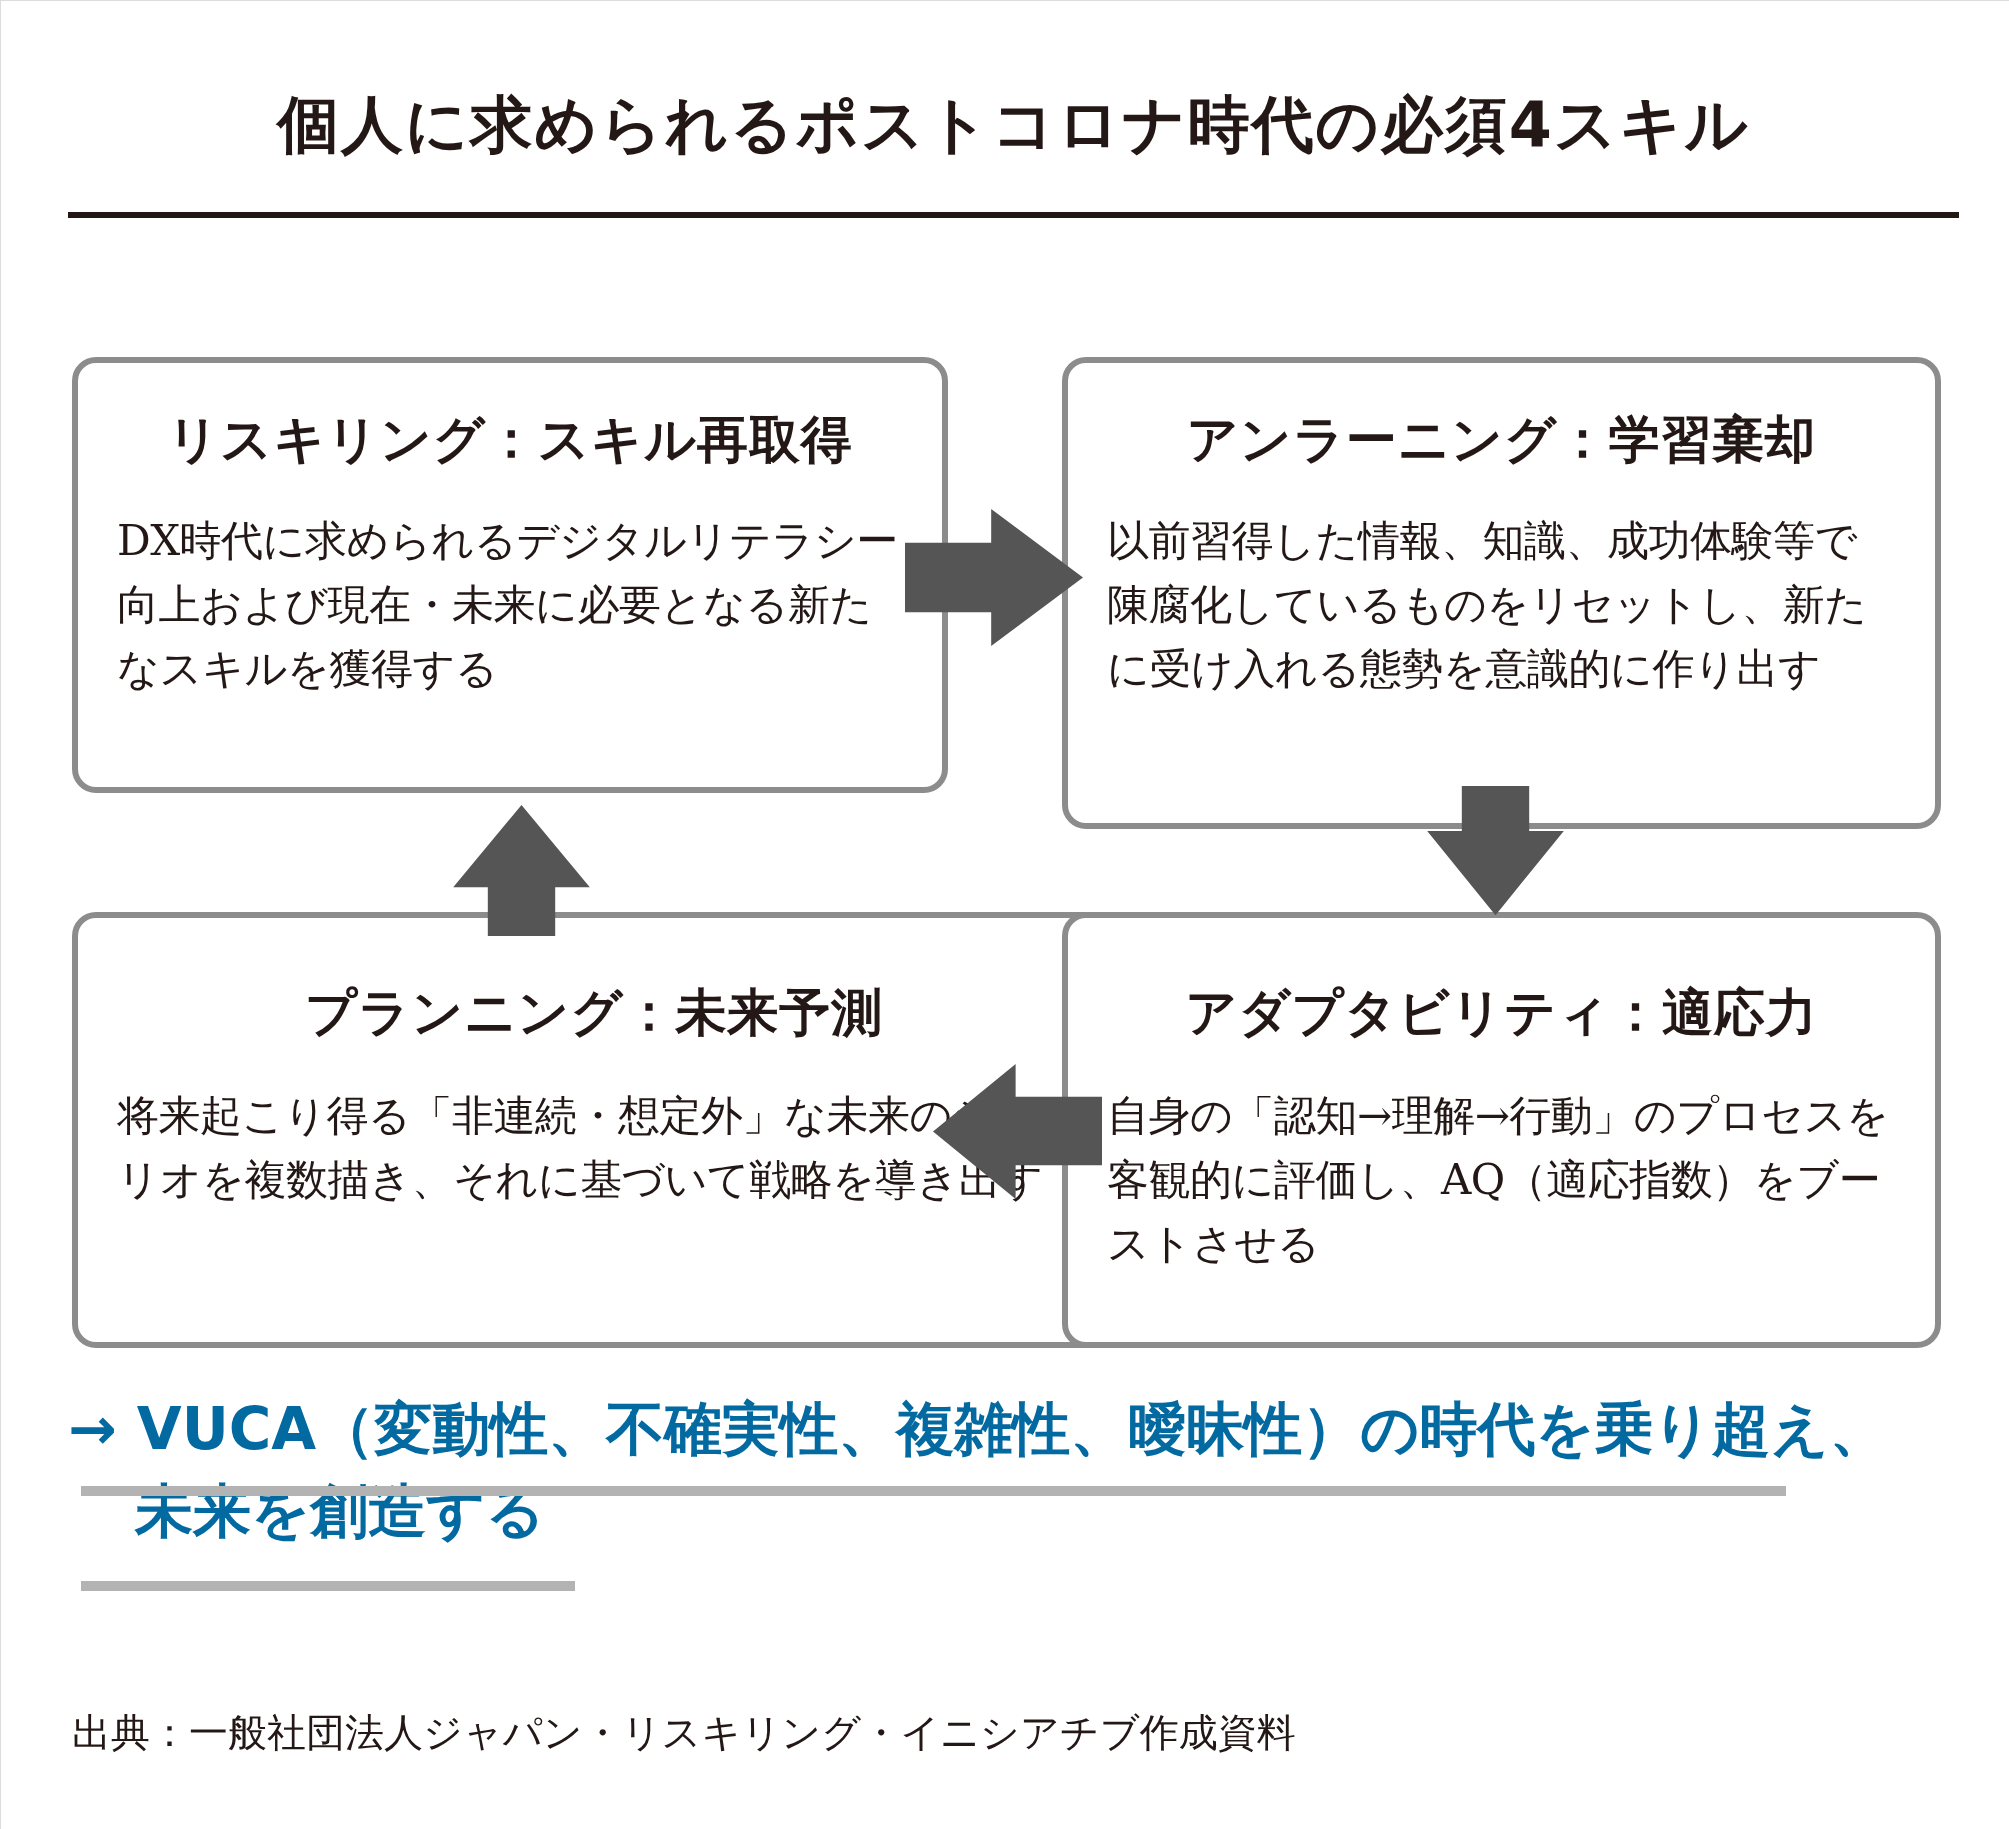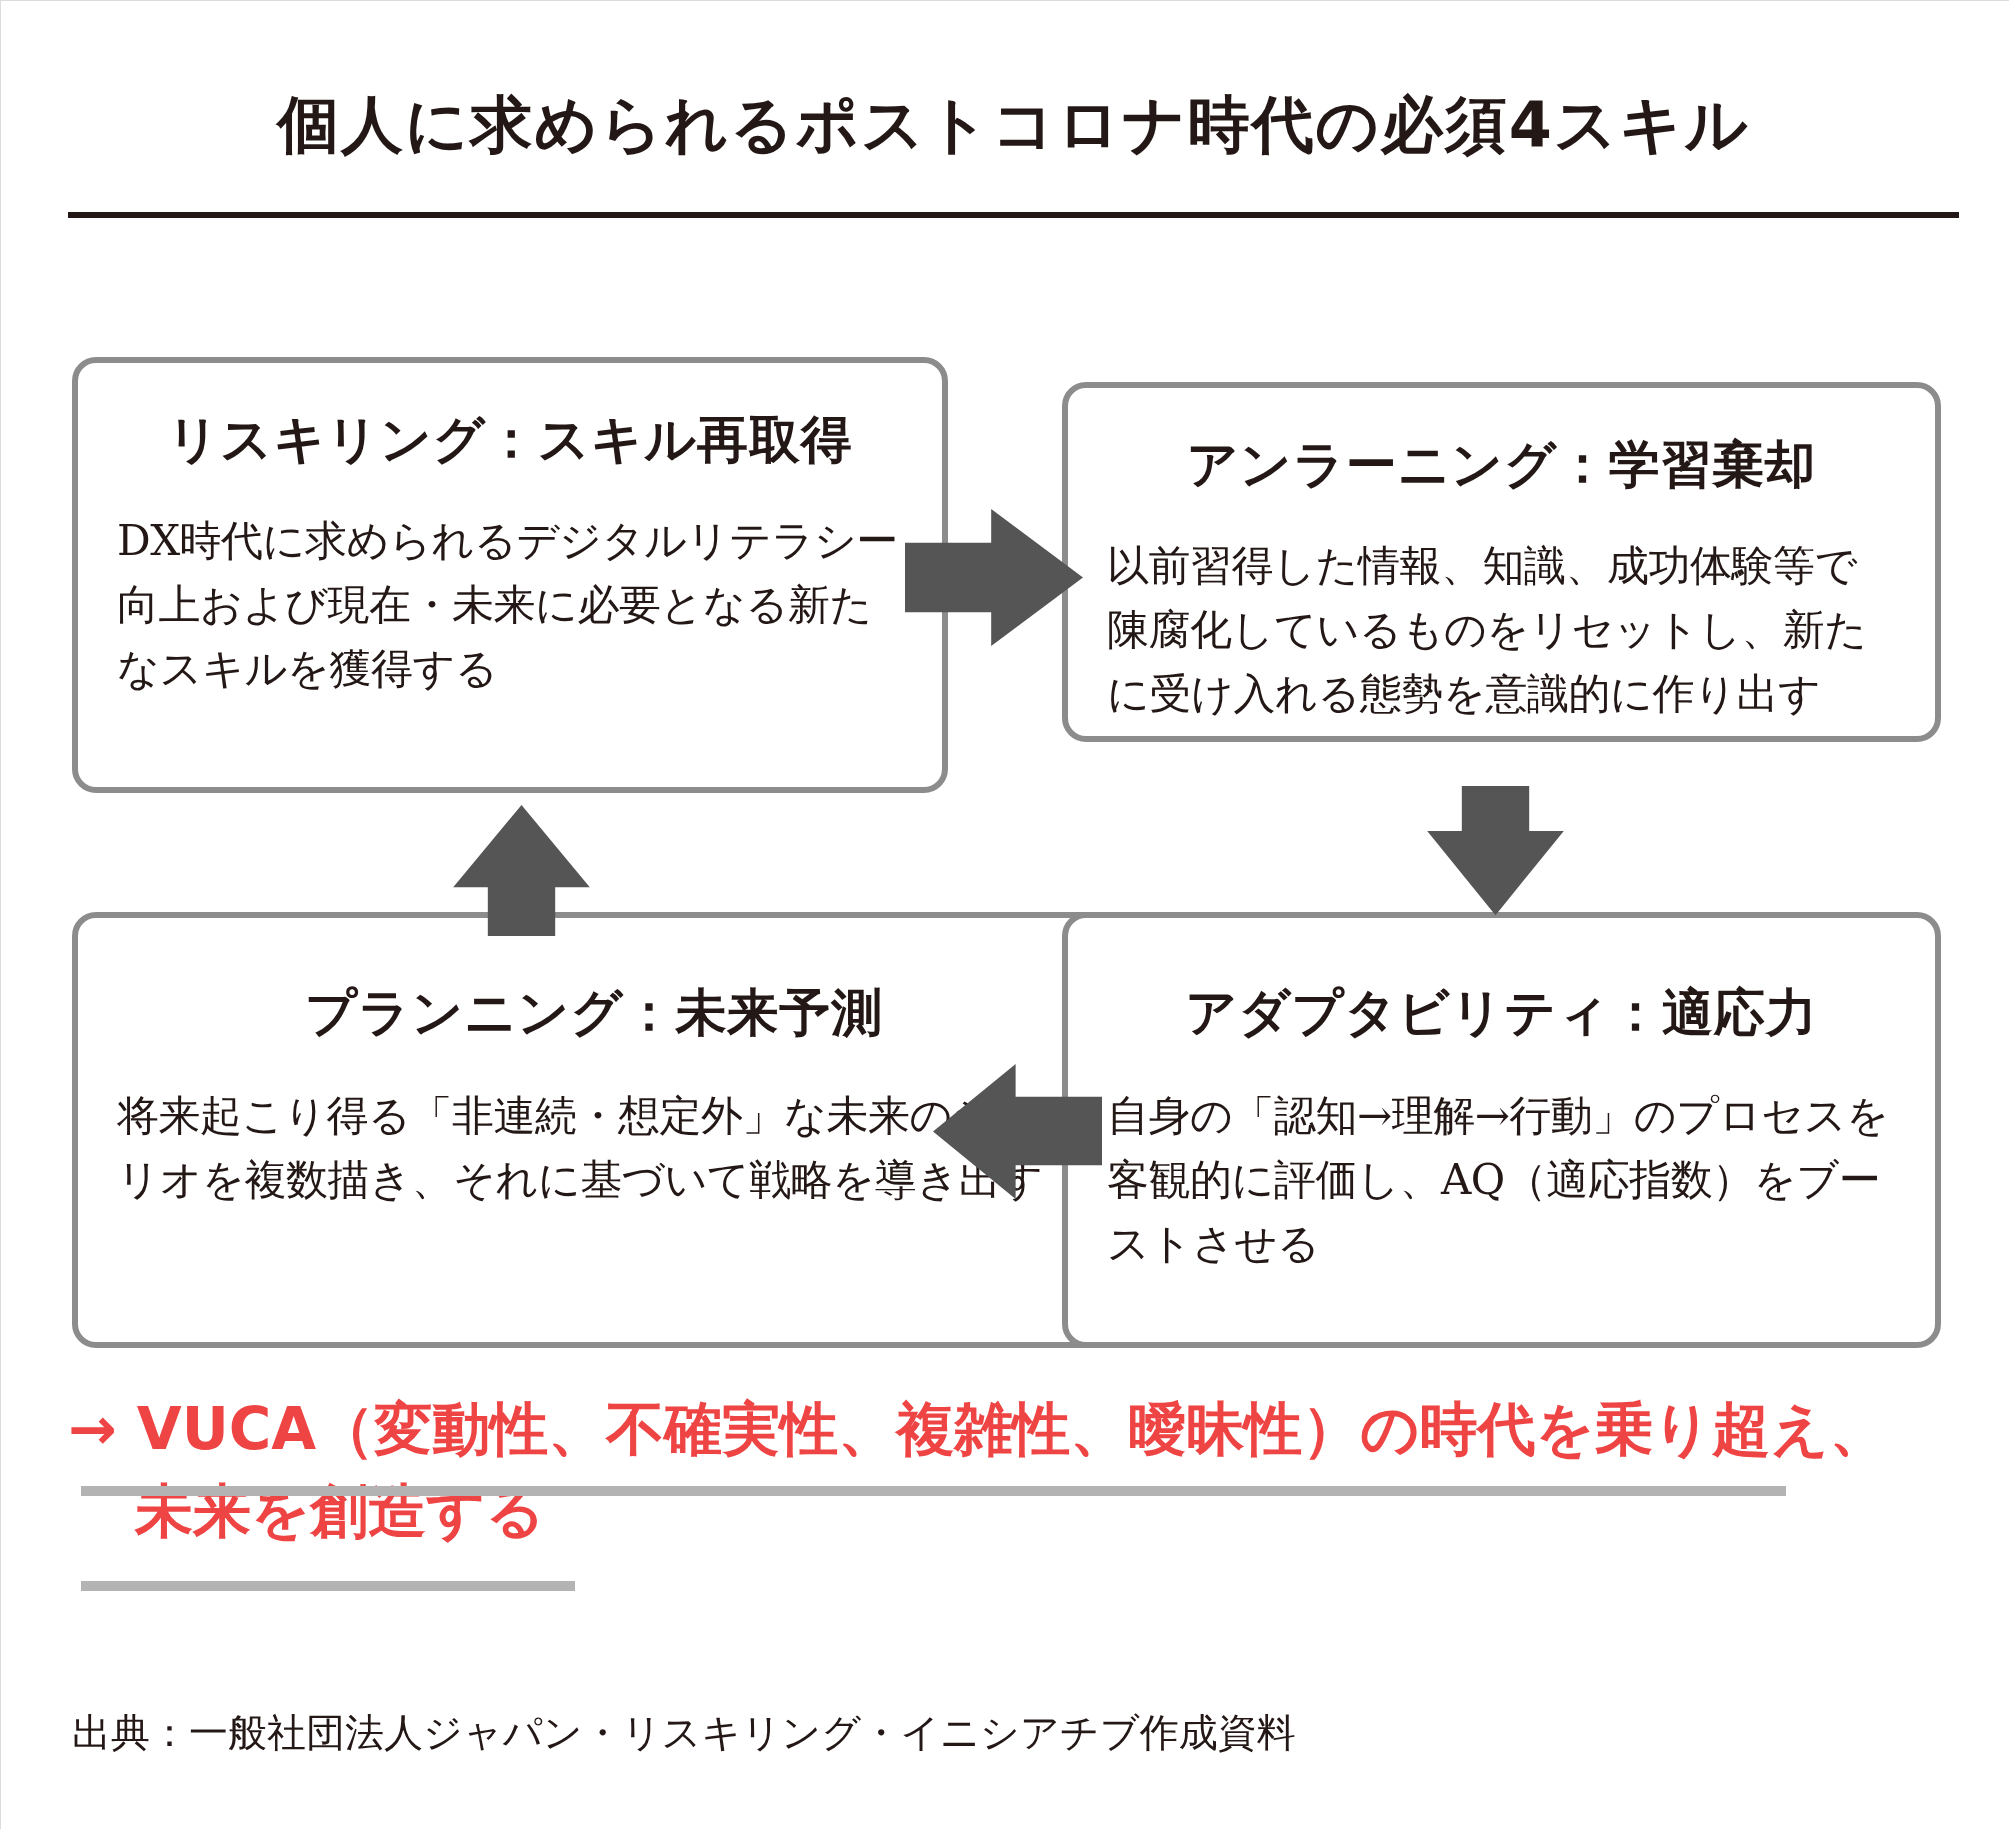--- a/index.html
+++ b/index.html
@@ -47,21 +47,21 @@
 
   
   .skill-box {
     position: absolute;
     box-sizing: border-box;
     background: #ffffff;
     border: 6.6px solid #8c8c8c;
     border-radius: 24px;
   }
   #box-reskilling   { left: 71px;   top: 356px;  width: 876px; height: 436px; }
-  #box-unlearning   { left: 1061px; top: 356px;  width: 879px; height: 360px; margin-top: 25px; }
+  #box-unlearning   { left: 1061px; top: 356px;  width: 879px; height: 472px; }
   #box-planning     { left: 71px;   top: 911px;  width: 1044px; height: 436px; }
   #box-adaptability { left: 1061px; top: 911px;  width: 879px; height: 436px; }
 
   .box-heading {
     font-family: "DejaVu Sans", "Liberation Sans", sans-serif;
     font-weight: bold;
     font-size: 51px;
     color: #231815;
     text-align: center;
     margin: 49px 0 0 0;
@@ -91,21 +91,21 @@
 
   
   .summary {
     position: absolute;
     left: 67px;
     top: 1387px;
     width: 1874px;
     font-family: "DejaVu Sans", "Liberation Sans", sans-serif;
     font-weight: bold;
     font-size: 58px;
-    color: #ef4444;
+    color: #0369a1;
     line-height: 1.42;
     letter-spacing: 0px;
   }
   .summary .line2 { margin-left: 67px; display: block; }
   .underline-bar {
     position: absolute;
     background: #b3b3b3;
     height: 10.3px;
   }
   #underline-1 { left: 80px;  top: 1485px; width: 1705px; }

